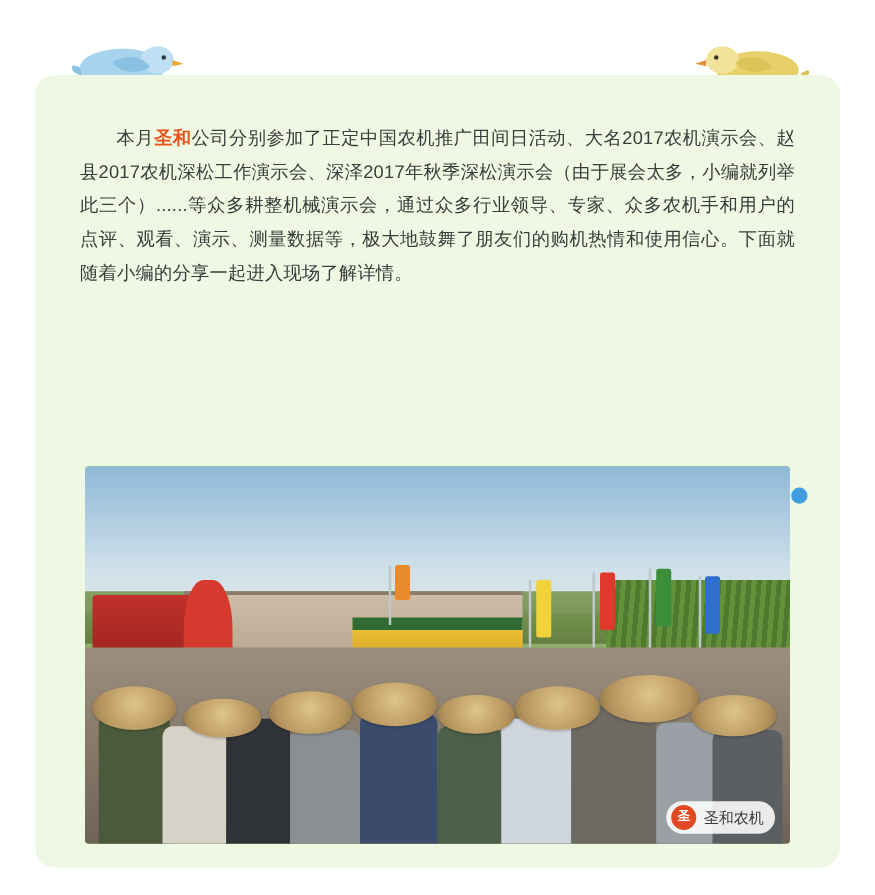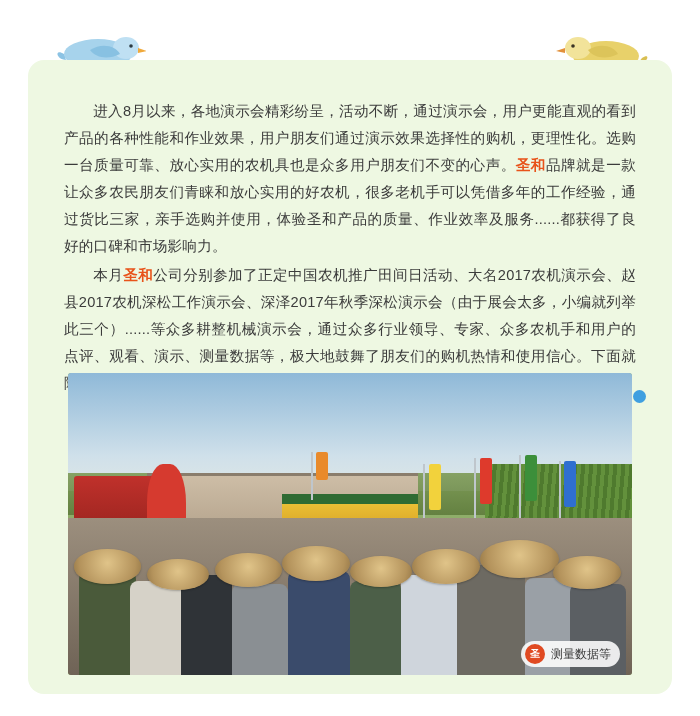--- a/index.html
+++ b/index.html
@@ -219,23 +219,20 @@
       <path d="M34 26 C46 18 60 22 64 30 C52 36 40 34 34 26 Z" fill="#dcc45a"></path>
       <path d="M40 42 L30 54" stroke="#e2903a" stroke-width="2" fill="none"></path>
       <path d="M52 44 L44 56" stroke="#e2903a" stroke-width="2" fill="none"></path>
     </svg>
   </div>
 
   <div class="article-card">
 
     <div class="text-body">
       <p class="para">
-        <span>进入8月以来，各地演示会精彩纷呈，活动不断，通过演示会，用户更能直观的看到产品的各种性能和作业效果，用户朋友们通过演示效果选择性的购机，更理性化。选购一台质量可靠、放心实用的农机具也是众多用户朋友们不变的心声。</span><span class="brand">圣和</span><span>品牌就是一款让众多农民朋友们青睐和放心实用的好农机，很多老机手可以凭借多年的工作经验，通过货比三家，亲手选购并使用，体验圣和产品的质量、作业效率及服务......都获得了良好的口碑和市场影响力。</span>
-      </p>
-      <p class="para">
         <span>本月</span><span class="brand">圣和</span><span>公司分别参加了正定中国农机推广田间日活动、大名2017农机演示会、赵县2017农机深松工作演示会、深泽2017年秋季深松演示会（由于展会太多，小编就列举此三个）......等众多耕整机械演示会，通过众多行业领导、专家、众多农机手和用户的点评、观看、演示、测量数据等，极大地鼓舞了朋友们的购机热情和使用信心。下面就随着小编的分享一起进入现场了解详情。</span>
       </p>
     </div>
 
     <div class="blue-dot"></div>
 
     <div class="photo">
       <div class="sky"></div>
       <div class="treeline"></div>
       <div class="cornfield"></div>
@@ -274,17 +271,17 @@
         <div class="hat" style="left:26%;top:22%;width:12%;height:22%;"></div>
         <div class="hat" style="left:38%;top:18%;width:12%;height:22%;"></div>
         <div class="hat" style="left:50%;top:24%;width:11%;height:20%;"></div>
         <div class="hat" style="left:61%;top:20%;width:12%;height:22%;"></div>
         <div class="hat" style="left:73%;top:14%;width:14%;height:24%;"></div>
         <div class="hat" style="left:86%;top:24%;width:12%;height:21%;"></div>
       </div>
 
       <div class="account-badge">
         <div class="account-logo">圣</div>
-        <div class="account-name">测量数据等</div>
+        <div class="account-name">圣和农机</div>
       </div>
     </div>
   </div>
 </div>
 
 </body></html>

